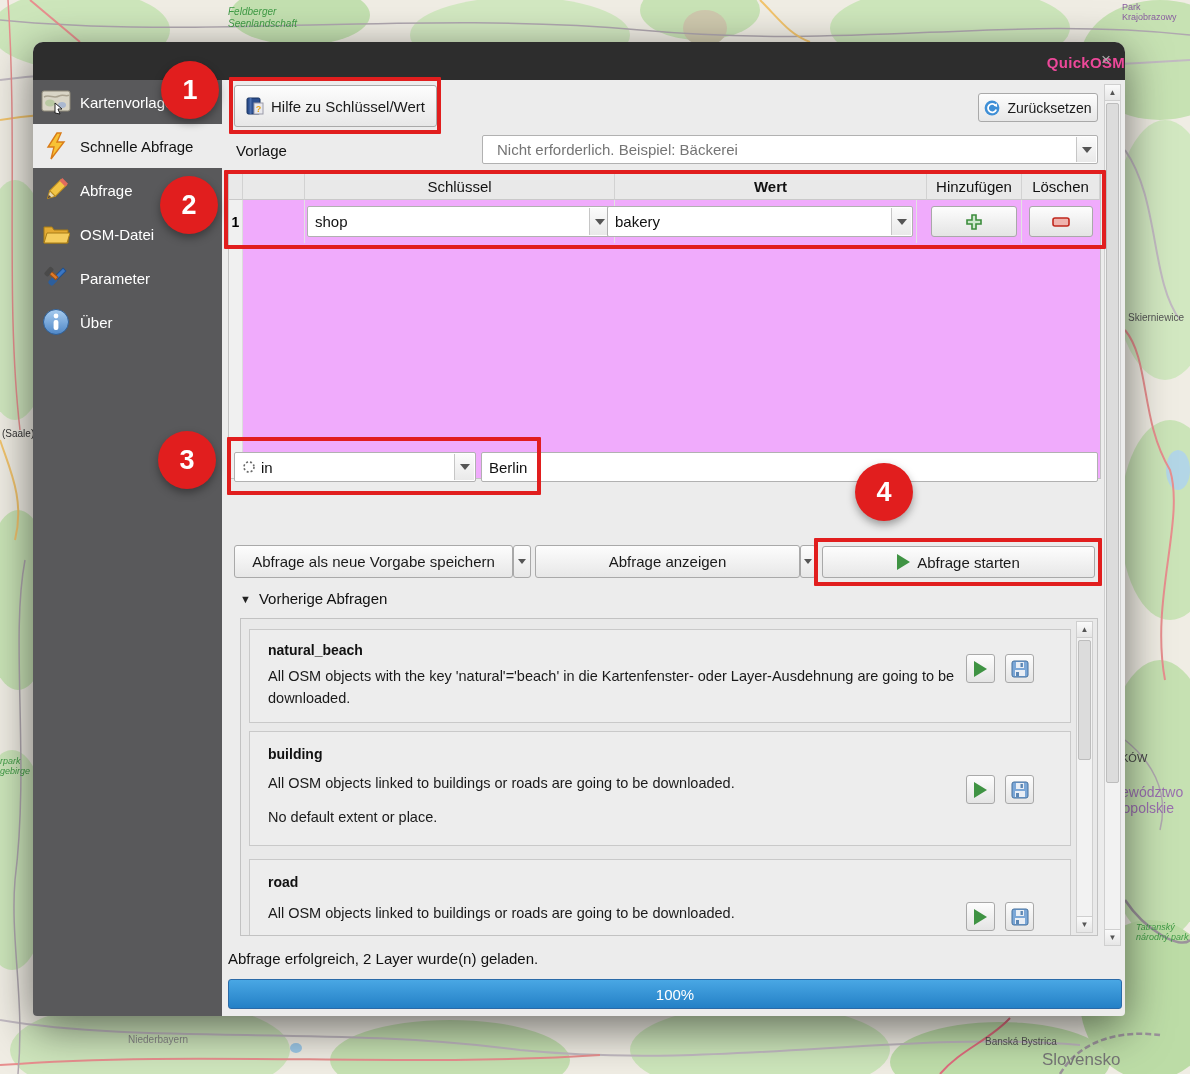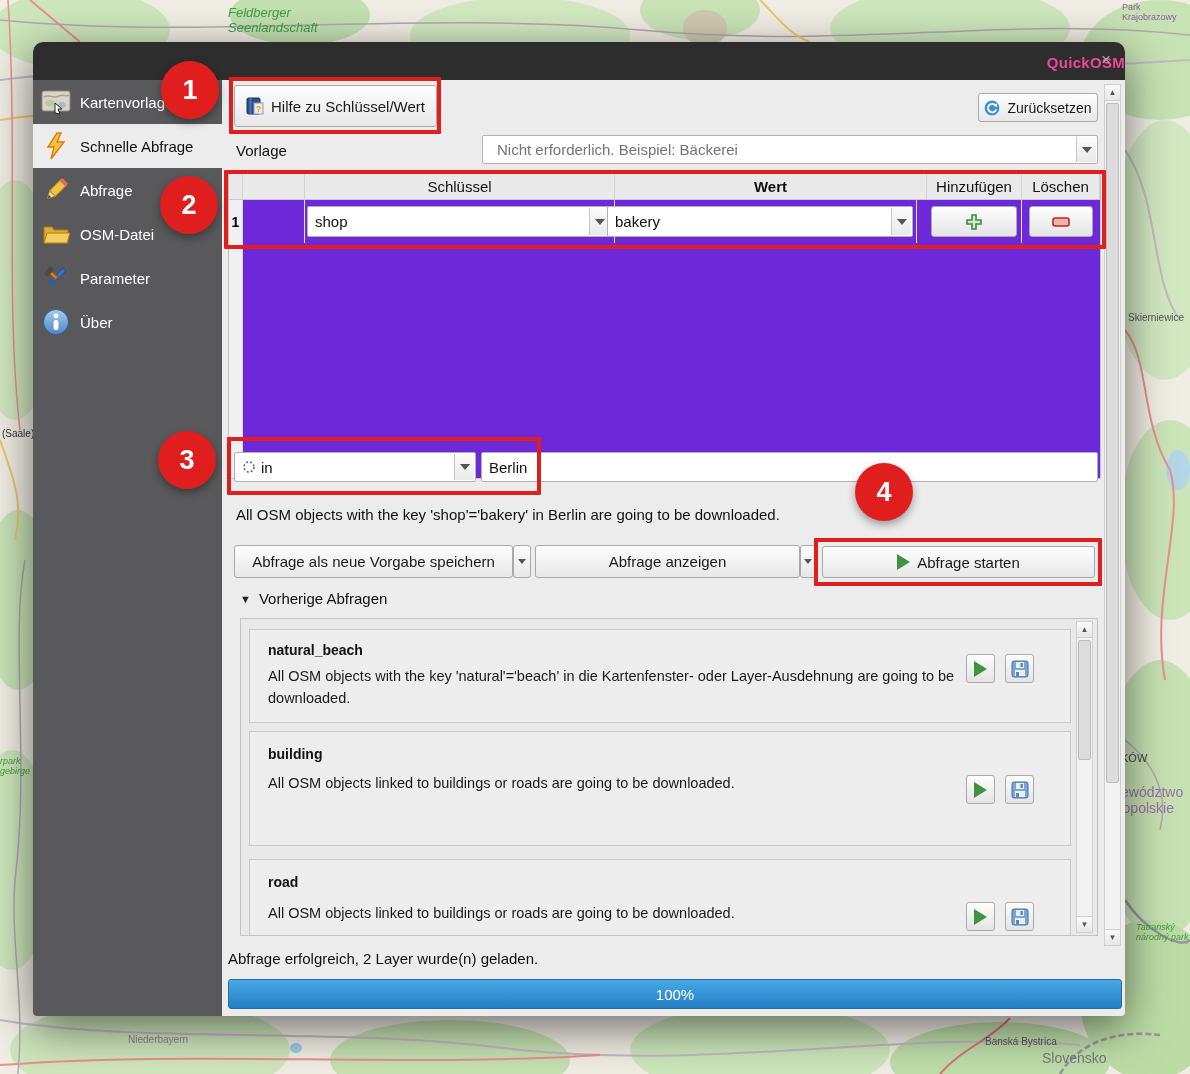--- a/index.html
+++ b/index.html
@@ -41,21 +41,21 @@
                 display:flex; align-items:center; justify-content:center; }
   .tri-down { width:0; height:0; border-left:5px solid transparent; border-right:5px solid transparent;
               border-top:6px solid #555; }
   .tinput { position:absolute; background:#fff; border:1px solid #b1b1b1; border-radius:2px;
             font-size:15px; color:#111; padding-left:7px; font-family:"Liberation Sans",sans-serif; }
   .mini-btn { position:absolute; width:30px; height:30px; background:linear-gradient(#fdfdfd,#e4e4e4);
               border:1px solid #a9a9a9; border-radius:3px; display:flex; align-items:center; justify-content:center; }
 
   
   .kv-table { position:absolute; left:195px; top:130px; width:873px; height:307px;
-              background:#6d28d9; border:1px solid #c3c3c3; }
+              background:#f0abfc; border:1px solid #c3c3c3; }
   .kv-head { position:absolute; top:0; height:27px; background:#e9e9e9;
              border-right:1px solid #d2d2d2; border-bottom:1px solid #c9c9c9;
              font-size:15px; color:#111; display:flex; align-items:center; justify-content:center; }
   .kv-cell { position:absolute; top:27px; height:43px; border-right:1px solid #e2e2e2;
              display:flex; align-items:center; }
   .kv-gutter { position:absolute; left:0; top:27px; bottom:0; width:14px;
                background:#f0f0f0; border-right:1px solid #dcdcdc; }
 
   
   .hist { position:absolute; left:207px; top:576px; width:858px; height:318px;
@@ -131,28 +131,28 @@
     <path d="M1125,900 C1145,930 1180,950 1190,940" stroke="#9b939b" stroke-width="2.5" fill="none"></path>
     <path d="M0,1020 C150,1045 330,1025 520,1050 C720,1070 900,1030 1080,1045" stroke="#c2bac2" stroke-width="2" fill="none"></path>
     <path d="M0,1065 C200,1050 400,1068 600,1055" stroke="#e88f8f" stroke-width="2" fill="none"></path>
     <path d="M940,1074 C960,1050 990,1040 1010,1018" stroke="#e06c7e" stroke-width="2" fill="none"></path>
     <path d="M1060,1074 C1080,1040 1120,1030 1160,1035" stroke="#9b939b" stroke-width="2.5" fill="none" stroke-dasharray="6 3"></path>
     <path d="M0,440 C10,470 25,500 15,540" stroke="#f2c46d" stroke-width="2" fill="none"></path>
     <path d="M8,0 C18,150 5,300 20,430" stroke="#e88f8f" stroke-width="1.5" fill="none"></path>
     <path d="M25,560 C10,640 30,760 15,880 C10,940 25,1000 18,1074" stroke="#b0a8b0" stroke-width="1.5" fill="none"></path>
   </svg>
 
-  <div class="map-label" style="left:228px;top:6px;width:70px;font-size:13px;font-style:italic;color:#3f9b45">Feldberger Seenlandschaft</div>
+  <div class="map-label" style="left:228px;top:6px;width:70px;font-size:10px;font-style:italic;color:#3f9b45">Feldberger Seenlandschaft</div>
   <div class="map-label" style="left:1122px;top:2px;width:70px;font-size:9px;color:#8a5fa0">Park Krajobrazowy</div>
   <div class="map-label" style="left:1128px;top:312px;font-size:10px;color:#555">Skierniewice</div>
   <div class="map-label" style="left:1121px;top:752px;font-size:11px;color:#444">KÓW</div>
   <div class="map-label" style="left:1100px;top:784px;width:62px;font-size:14px;color:#9a6fb0">województwo małopolskie</div>
   <div class="map-label" style="left:1136px;top:922px;width:54px;font-size:9px;font-style:italic;color:#3f9b45">Tatranský národný park</div>
   <div class="map-label" style="left:985px;top:1036px;font-size:10px;color:#555">Banská Bystrica</div>
-  <div class="map-label" style="left:1042px;top:1050px;font-size:14px;color:#777">Slovensko</div>
+  <div class="map-label" style="left:1042px;top:1050px;font-size:17px;color:#777">Slovensko</div>
   <div class="map-label" style="left:128px;top:1034px;font-size:10px;color:#888">Niederbayern</div>
   <div class="map-label" style="left:2px;top:428px;font-size:10px;color:#333">(Saale)</div>
   <div class="map-label" style="left:0px;top:756px;width:40px;font-size:9px;font-style:italic;color:#3f9b45">rpark gebirge</div>
 
   <div class="dialog">
 
     <div class="titlebar">
       <span class="title">QuickOSM</span>
       <span class="close">×</span>
     </div>
@@ -308,21 +308,20 @@
       <svg width="14" height="14" viewBox="0 0 14 14" style="margin-right:5px">
         <circle cx="7" cy="7" r="5" fill="none" stroke="#6a6a6a" stroke-width="1.6" stroke-dasharray="2 2"></circle>
       </svg>
       <span>in</span>
       <span class="arr">
           <span class="tri-down"></span>
         </span>
     </div>
     <input class="tinput" style="left: 448px; top: 410px; width: 617px; height: 30px;" value="Berlin">
 
-    <span class="lbl" style="left:203px;top:464px;font-size:15px">All OSM objects with the key 'shop'='bakery' in Berlin are going to be downloaded.</span>
 
     <div class="btn" style="left:201px;top:503px;width:279px;height:33px">
       <span>Abfrage als neue Vorgabe speichern</span>
     </div>
     <div class="btn" style="left:480px;top:503px;width:18px;height:33px">
       <span class="tri-down" style="border-left-width:4px;border-right-width:4px;border-top-width:5px"></span>
     </div>
     <div class="btn" style="left:502px;top:503px;width:265px;height:33px">
       <span>Abfrage anzeigen</span>
     </div>
@@ -355,20 +354,21 @@
               <rect x="4" y="10" width="10" height="6" fill="#e9eef5"></rect>
               <rect x="5" y="12" width="3" height="4" fill="#5b86b4"></rect>
             </svg>
           </div>
         </div>
       </div>
 
       <div class="hist-item" style="top:112px;height:115px">
         <div class="hist-name" style="margin-top:14px">building</div>
         <div class="hist-desc" style="margin-top:10px">All OSM objects linked to buildings or roads are going to be downloaded.</div>
+        <div class="hist-desc" style="margin-top:12px">No default extent or place.</div>
         <div class="hist-btns" style="top:43px">
           <div class="icon-btn">
             <span class="play-tri"></span>
           </div>
           <div class="icon-btn">
             <svg width="18" height="18" viewBox="0 0 18 18">
               <rect x="1" y="1" width="16" height="16" rx="2" fill="#7ba7d7" stroke="#44719f"></rect>
               <rect x="5" y="2" width="8" height="6" fill="#e9eef5"></rect>
               <rect x="9.5" y="3" width="2.4" height="4" fill="#5b86b4"></rect>
               <rect x="4" y="10" width="10" height="6" fill="#e9eef5"></rect>

